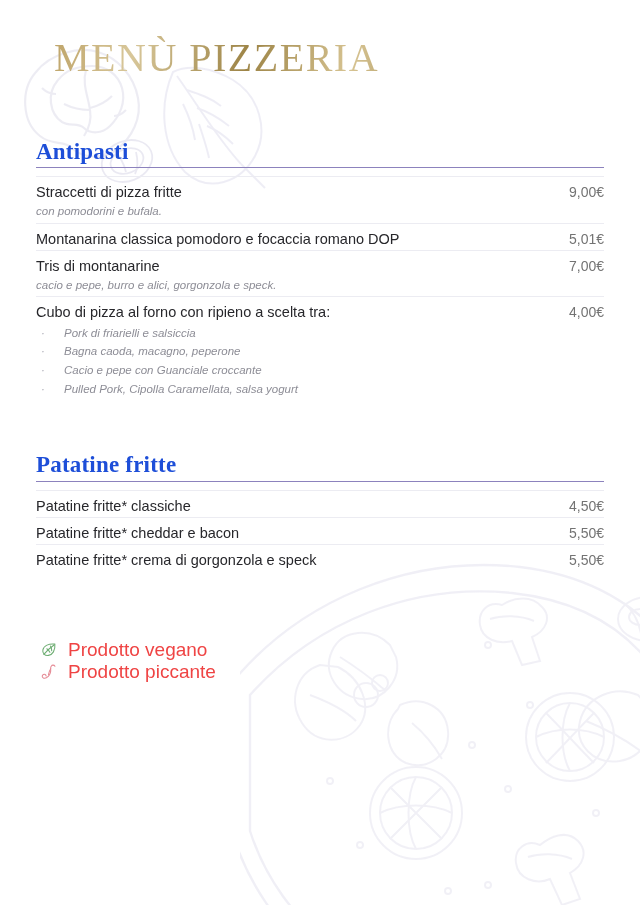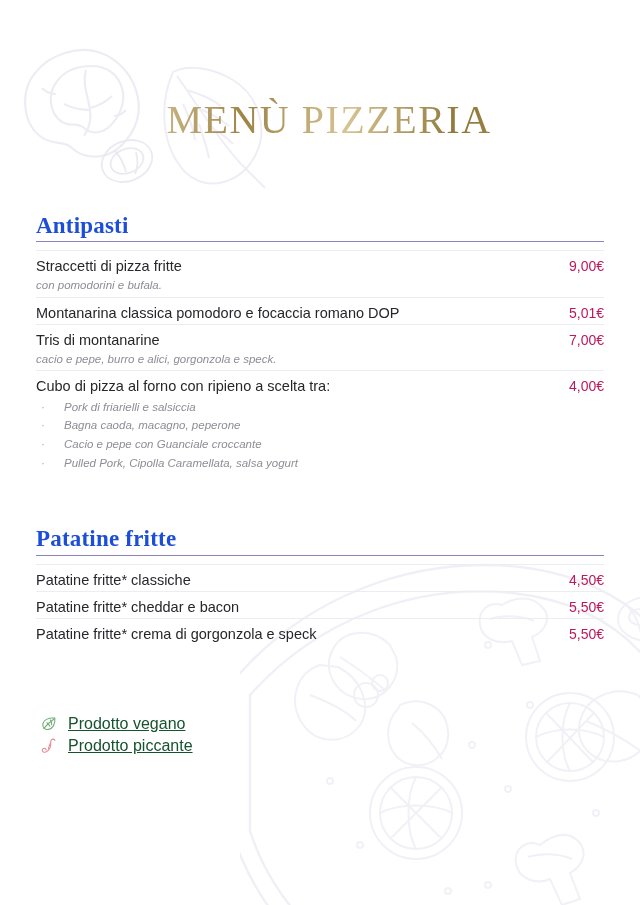--- a/index.html
+++ b/index.html
@@ -51,27 +51,26 @@
   
   .page {
     position: relative;
     z-index: 2;
     padding: 0 36px;
     box-sizing: border-box;
     width: 640px;
   }
 
   .menu-title {
-    text-align: center;
     font-family: "Liberation Serif", serif;
     font-size: 40px;
     letter-spacing: 1.5px;
     font-weight: 400;
-    margin: 12px;
-    padding-top: 84px;
+    margin: 0;
+    padding-top: 34px;
     padding-left: 18px;
     background: linear-gradient(100deg,#b79a5b 0%,#d8c79a 18%,#9d8446 38%,#d7c493 56%,#8e7638 76%,#c3ab6d 100%);
     -webkit-background-clip: text;
     background-clip: text;
     color: transparent;
     -webkit-text-fill-color: transparent;
   }
 
   .section { margin-top: 0; }
   .section-antipasti { padding-top: 58px; }
@@ -105,21 +104,21 @@
     justify-content: space-between;
     gap: 8px;
   }
   .item-name {
     font-size: 14.5px;
     color: #27272b;
     line-height: 1.45;
   }
   .item-price {
     font-size: 14px;
-    color: #be185d;
+    color: #737373;
     white-space: nowrap;
     flex: 0 0 auto;
   }
   .item-desc {
     font-size: 11.5px;
     font-style: italic;
     color: #8d8d96;
     line-height: 1.5;
     padding-bottom: 2px;
   }
@@ -154,23 +153,22 @@
     gap: 10px;
     height: 22px;
   }
   .legend-icon {
     width: 18px;
     height: 18px;
     flex: 0 0 auto;
     display: block;
   }
   .legend-label {
-    font-size: 16px;
-    color: #14532d;
-    text-decoration: underline;
+    font-size: 19px;
+    color: #ef4444;
   }
 
   
   .footer {
     padding-top: 54px;
     padding-left: 2px;
   }
 </style>
 </head>
 <body>

